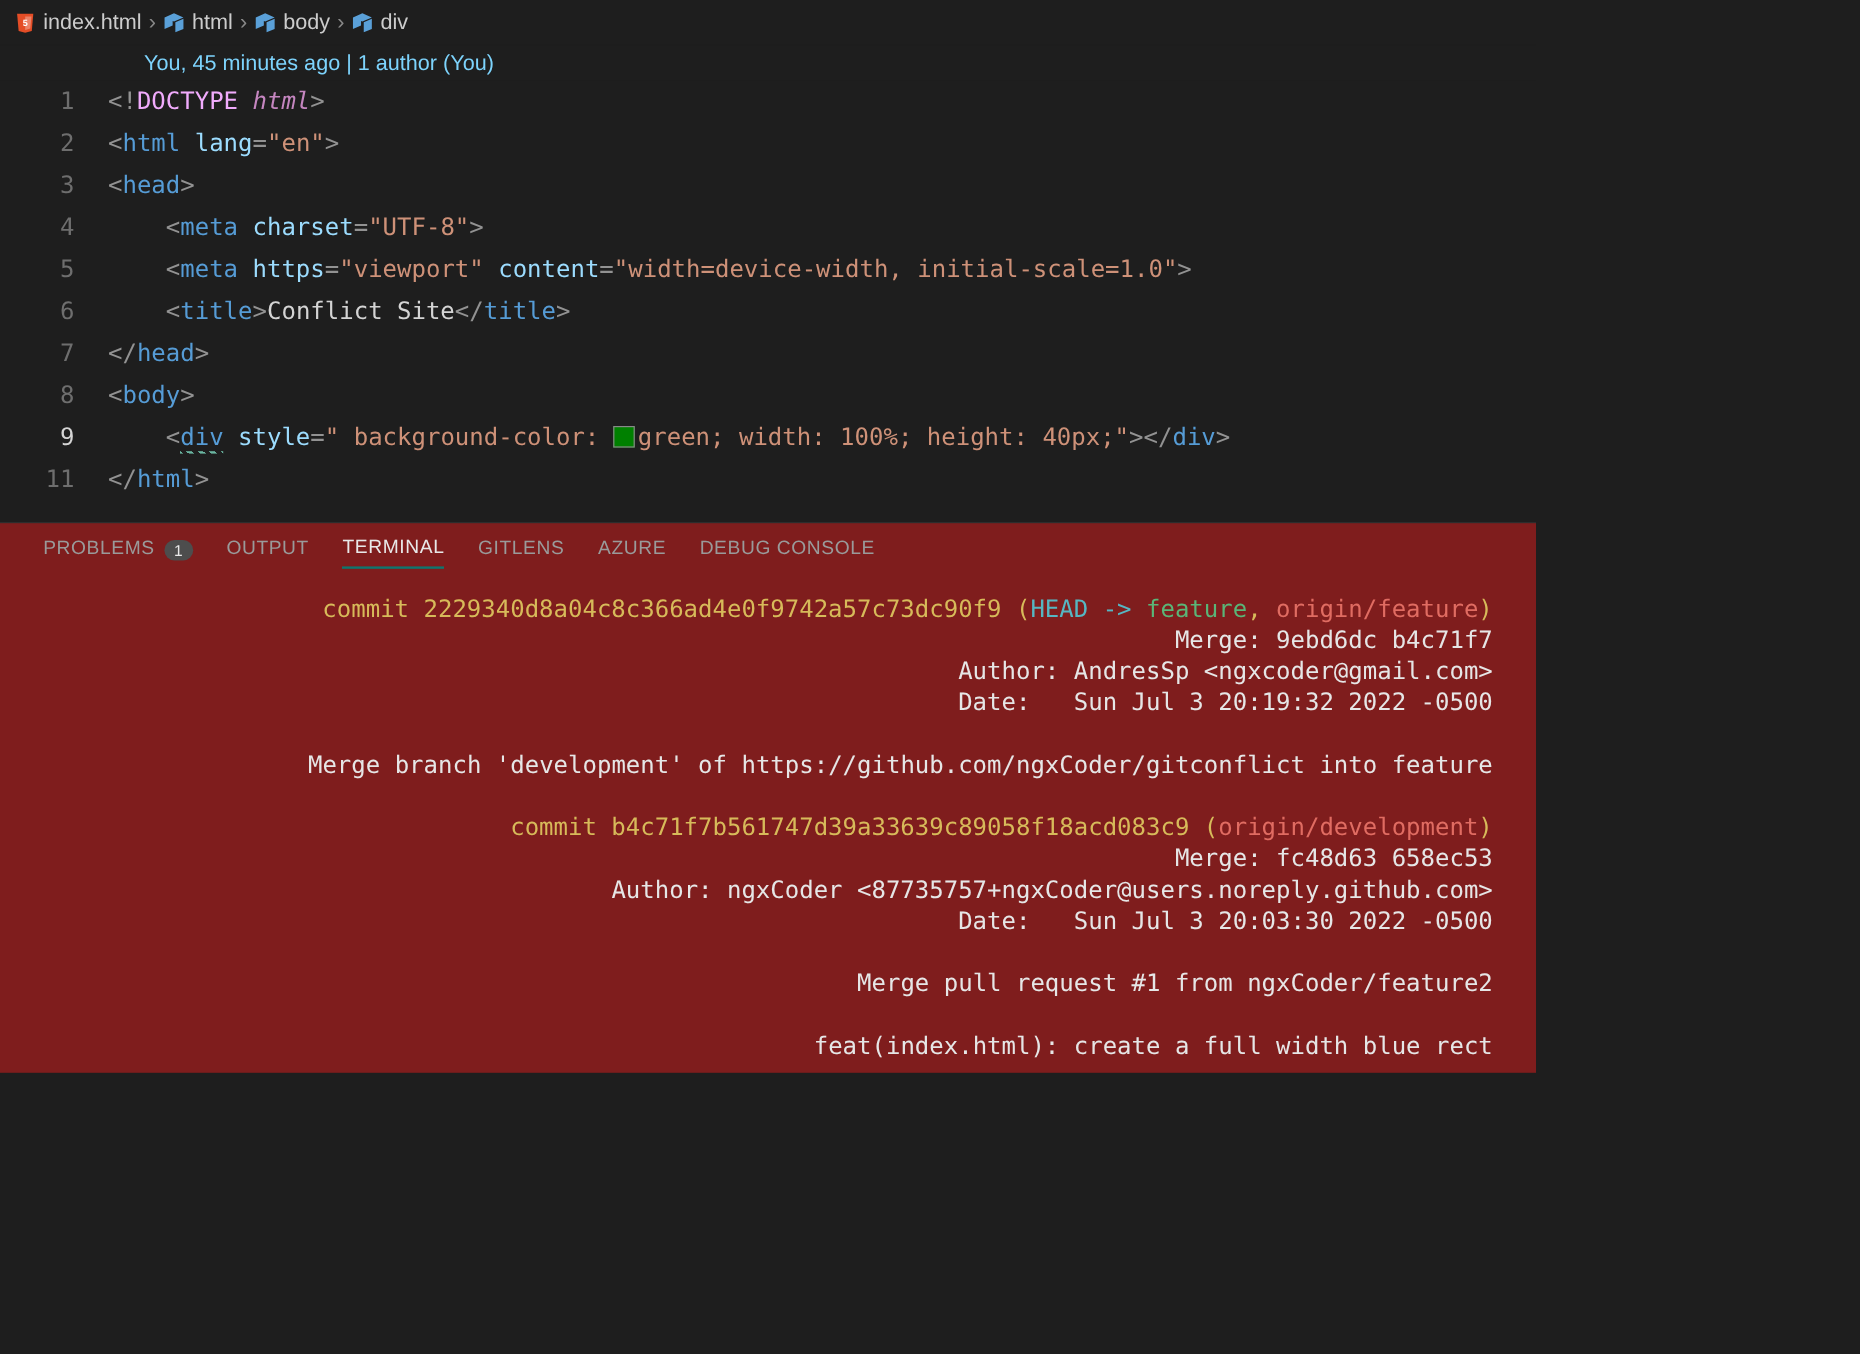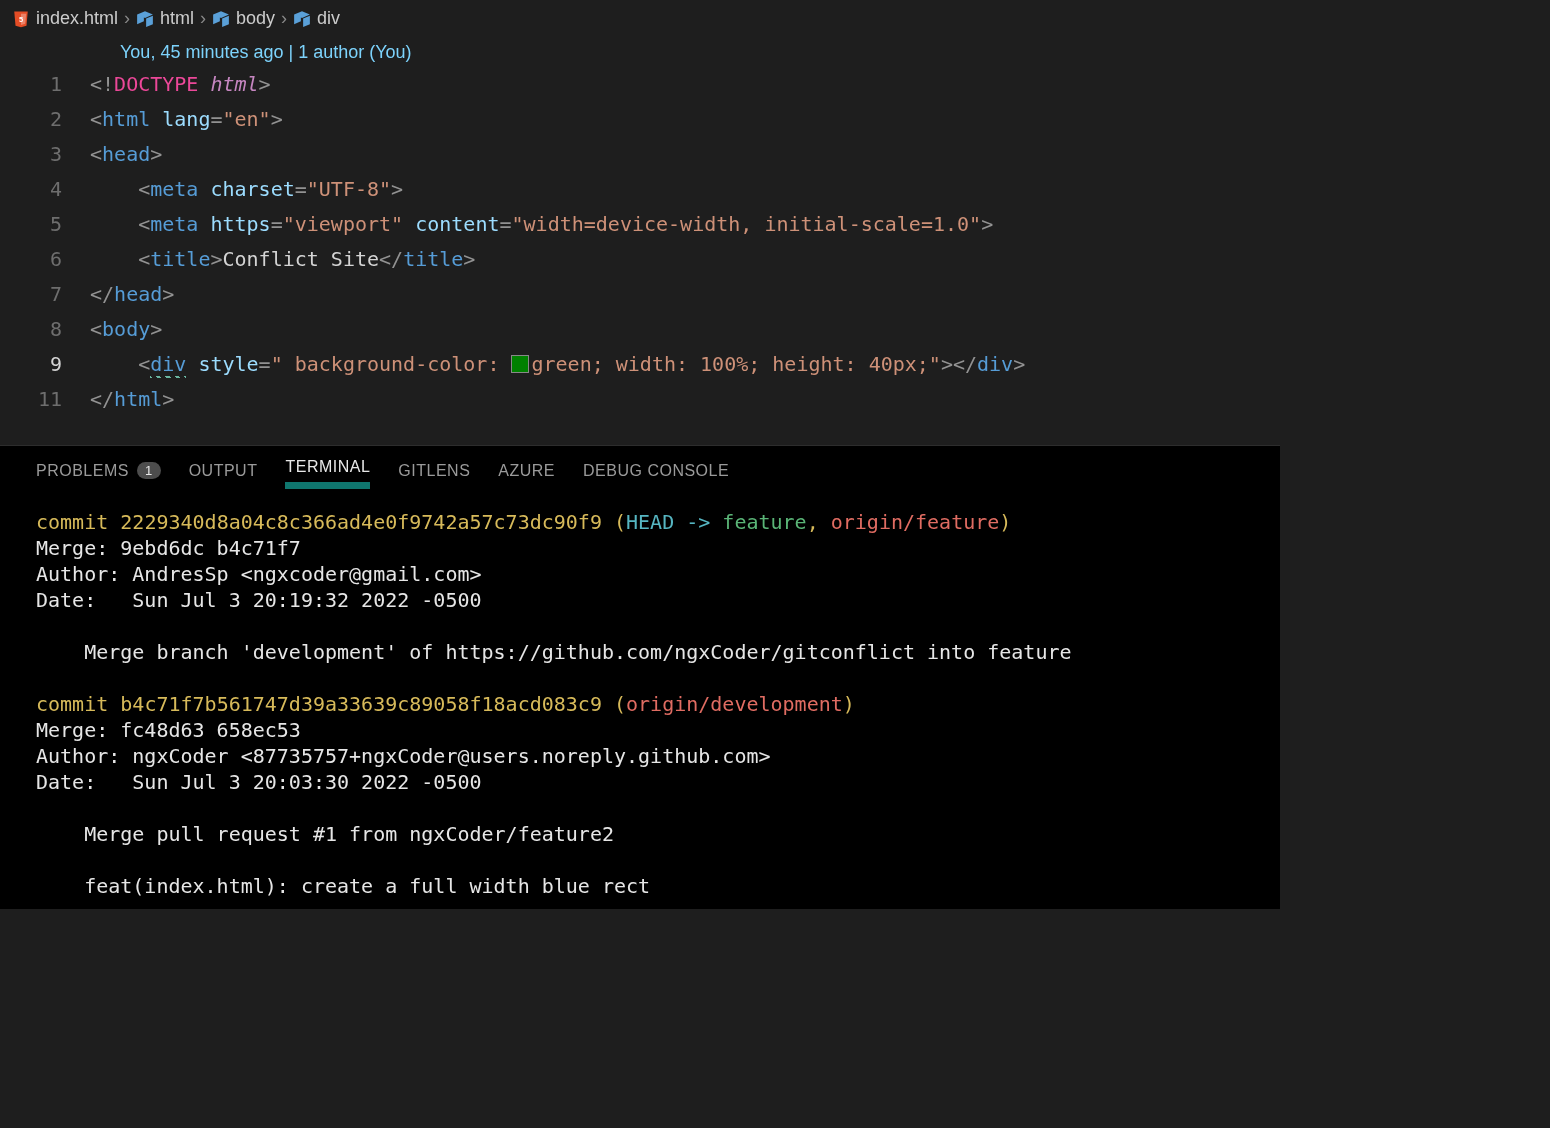--- a/index.html
+++ b/index.html
@@ -57,81 +57,82 @@
   }
   .gutter.active { color: #d4d4d4; }
   .code {
     white-space: pre;
     color: #d4d4d4;
   }
 
   
   .punct  { color: #929292; } 
   .tag    { color: #569cd6; } 
-  .doctype{ color: #ec4899; }
+  .doctype{ color: #f0abfc; }
   .doctext{ color: #c586c0; font-style: italic; } 
   .attr   { color: #9cdcfe; } 
   .string { color: #ce9178; } 
   .text   { color: #d4d4d4; } 
   .swatch {
     display: inline-block;
     width: 18px;
     height: 18px;
     vertical-align: -2px;
     border: 1px solid #888;
     margin-right: 2px;
   }
   .squiggle {
     border-bottom: 2px solid;
     border-image: repeating-linear-gradient(45deg, #6ab6a1 0, #6ab6a1 3px, transparent 3px, transparent 6px) 2;
   }
 
   
   .panel {
     border-top: 1px solid #2d2d2d;
-    background: #000000;
-    margin-top: 28px;
+    background: #7f1d1d;
+    margin-top: 18px;
   }
   .panel-tabs {
     display: flex;
     gap: 28px;
     padding: 12px 36px 10px;
     font-family: -apple-system, 'Segoe UI', sans-serif;
     font-size: 16px;
     letter-spacing: 0.5px;
   }
   .panel-tab {
     color: #9a9a9a;
     text-transform: uppercase;
     padding-bottom: 6px;
     display: inline-flex;
     align-items: center;
     gap: 8px;
     cursor: pointer;
   }
   .panel-tab.active {
     color: #e8e8e8;
-    border-bottom: 7px solid #0f766e;
+    border-bottom: 2px solid #0f766e;
     align-items: center;
   }
   .badge {
     background: #4d4d4d;
     color: #e8e8e8;
     border-radius: 10px;
     padding: 1px 8px;
     font-size: 13px;
   }
 
   
   .terminal {
     padding: 10px 36px;
     font-size: 20px;
     line-height: 26px;
     white-space: pre;
     color: #e6e6e6;
+    text-align: right;
   }
   .t-yellow { color: #d7ba5a; }
   .t-cyan   { color: #56b6c2; }
   .t-green  { color: #5ab577; }
   .t-red    { color: #e06c62; }
   .t-white  { color: #e6e6e6; }
   .t-paren  { color: #d7ba5a; }
 
   
   svg { display: block; }

